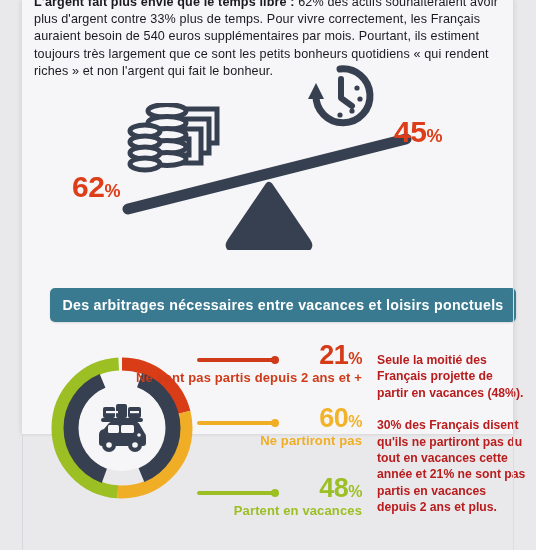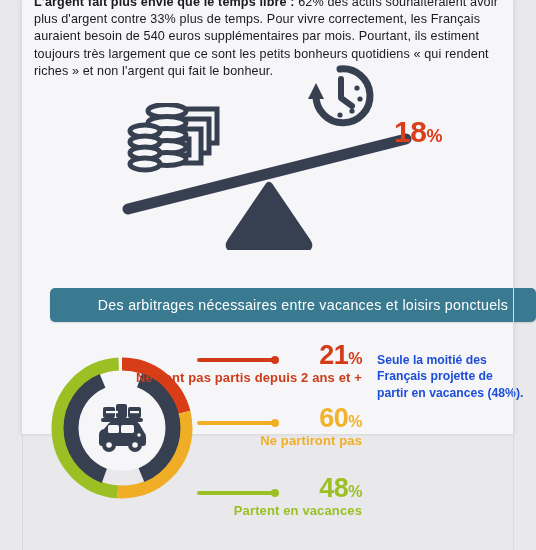--- a/index.html
+++ b/index.html
@@ -109,27 +109,26 @@
   .banner {
     position: absolute;
     left: 28px;
     top: 288px;
     width: 466px;
     height: 34px;
     background: #3a7a91;
     border-radius: 5px;
     color: #ffffff;
     font-size: 14.2px;
-    font-weight: normal;
+    font-weight: bold;
     display: flex;
     align-items: center;
     justify-content: center;
     letter-spacing: 0.02em;
     box-shadow: 0 1px 2px rgba(0,0,0,0.12);
-    padding-left: 20px;
   }
 
   
   .donut {
     position: absolute;
     left: 27px;
     top: 355px;
     width: 146px;
     height: 146px;
   }
@@ -193,21 +192,21 @@
   .s3 .dot  { left: 74px; top: 19px; background: #9cbf23; }
   .s3 .big  { top: 3px; color: #9cbf23; }
   .s3 .cap  { top: 33px; color: #9cbf23; }
 
   
   .sidecopy {
     position: absolute;
     left: 355px;
     top: 352px;
     width: 150px;
-    color: #1d4ed8;
+    color: #b91c1c;
     font-size: 12.2px;
     line-height: 16.4px;
     font-weight: bold;
   }
   .sidecopy p { margin: 0 0 16px 0; }
   .sidecopy p:last-child { margin-bottom: 0; }
 </style>
 </head>
 <body>
 
@@ -259,22 +258,23 @@
         <line x1="6" y1="84" x2="284" y2="14" stroke="#374050" stroke-width="11" stroke-linecap="round"></line>
       </svg>
     </span>
 
     <span class="fulcrum">
       <svg width="88" height="70" viewBox="0 0 88 70" fill="none">
         <path d="M44 6 L82 62 Q86 68 78 68 L10 68 Q2 68 6 62 Z" fill="#374050" stroke="#374050" stroke-width="8" stroke-linejoin="round"></path>
       </svg>
     </span>
 
-
-    <div class="pct-33"><span>18</span><span class="sm">%</span></div>
+    <div class="pct-62"><span>62</span><span class="sm">%</span></div>
+
+    <div class="pct-33"><span>45</span><span class="sm">%</span></div>
   </div>
 
   <div class="banner">
     <span>Des arbitrages nécessaires entre vacances et loisirs ponctuels</span>
   </div>
 
   <div class="donut">
     <svg width="146" height="146" viewBox="0 0 146 146" fill="none">
 
       <g transform="rotate(-90 73 73)" stroke-width="13" fill="none" stroke-linecap="butt">
@@ -329,16 +329,17 @@
     <div class="stat s3">
       <span class="line"></span>
       <span class="dot"></span>
       <span class="big"><span>48</span><span class="sm">%</span></span>
       <span class="cap">Partent en vacances</span>
     </div>
   </div>
 
   <div class="sidecopy">
     <p>Seule la moitié des Français projette de partir en vacances (48%).</p>
+    <p>30% des Français disent qu'ils ne partiront pas du tout en vacances cette année et 21% ne sont pas partis en vacances depuis 2 ans et plus.</p>
   </div>
 
 </div>
 <div class="page-edge-right"></div>
 
 </body></html>

